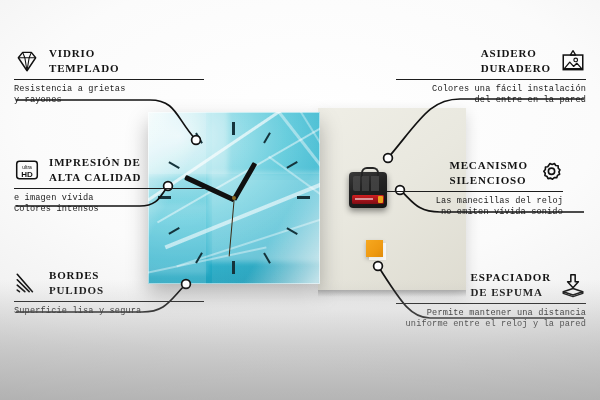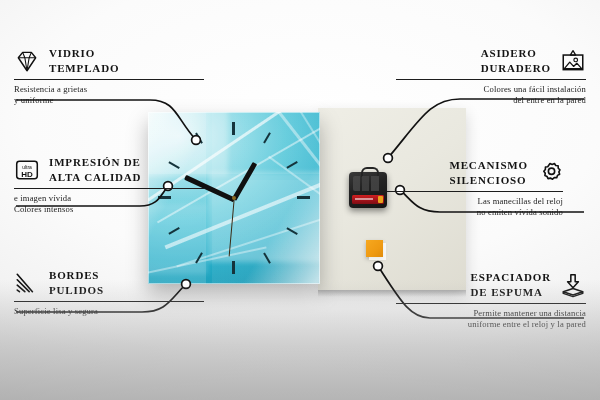--- a/index.html
+++ b/index.html
@@ -26,21 +26,21 @@
   .feat.right .row{justify-content:flex-end;}
   .ttl{
     font-size:11px;line-height:14.5px;letter-spacing:.85px;
     color:#141414;font-weight:700;text-transform:uppercase;
     font-family:"Liberation Serif",serif;
   }
   .feat.right .ttl{}
   .rule{height:1.3px;background:#1d1d1d;margin:4px 0 4px;}
   .desc{
     font-size:8.6px;line-height:10.6px;color:#1b1b1b;letter-spacing:.15px;
-    font-family:Liberation Serif, serif;
+    font-family:Liberation Mono, monospace;
   }
   .feat.right .desc{text-align:right;}
   .ico{width:26px;height:26px;flex:0 0 26px;display:block;}
   .ico svg{display:block;width:26px;height:26px;}
 
   
   #f-vidrio   {left:14px; top:46px;  width:190px;}
   #f-hd       {left:14px; top:155px; width:190px;}
   #f-bordes   {left:14px; top:268px; width:190px;}
   #f-asidero  {left:396px;top:46px;  width:190px;}
@@ -199,21 +199,21 @@
             <path d="M4 9 H20 M8 4 L10 9 L12 21 M16 4 L14 9 L12 21" fill="none" stroke="#111" stroke-width="1"></path>
           </svg>
       </span>
       <div>
         <div class="ttl">VIDRIO</div>
         <div class="ttl">TEMPLADO</div>
       </div>
     </div>
     <div class="rule"></div>
     <div class="desc">Resistencia a grietas</div>
-    <div class="desc">y uniforme</div>
+    <div class="desc">y rayones</div>
   </div>
 
   <div class="feat left" id="f-hd">
     <div class="row">
       <span class="ico">
         <svg viewBox="0 0 24 24">
           <rect x="2.5" y="4" width="19" height="16" rx="2.5" fill="none" stroke="#111" stroke-width="1.4"></rect>
           <text x="12" y="11.4" text-anchor="middle" font-family="Liberation Sans, sans-serif" font-size="4.6" fill="#111">ultra</text>
           <text x="12" y="18" text-anchor="middle" font-family="Liberation Sans, sans-serif" font-size="7.4" font-weight="bold" fill="#111">HD</text>
         </svg>

